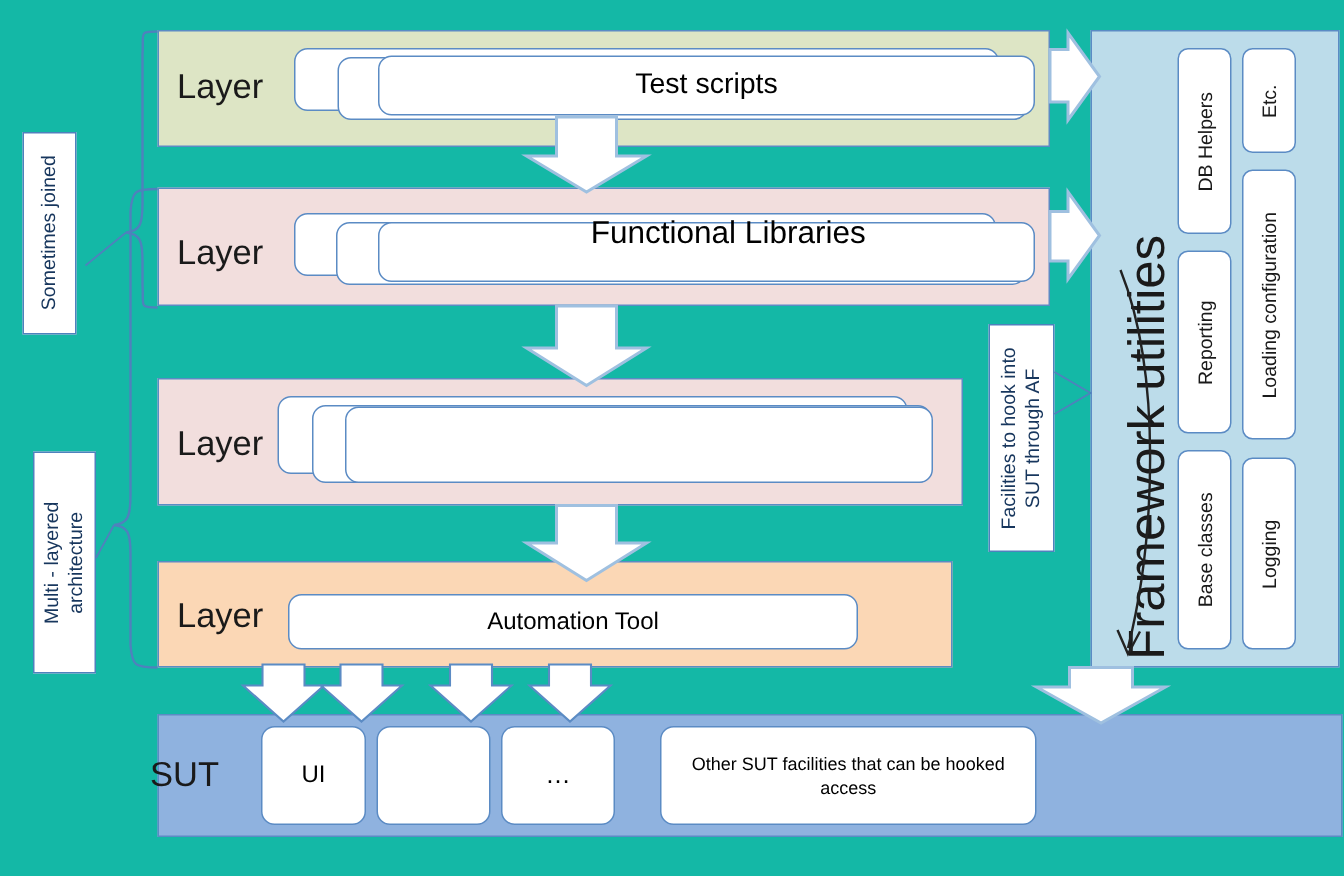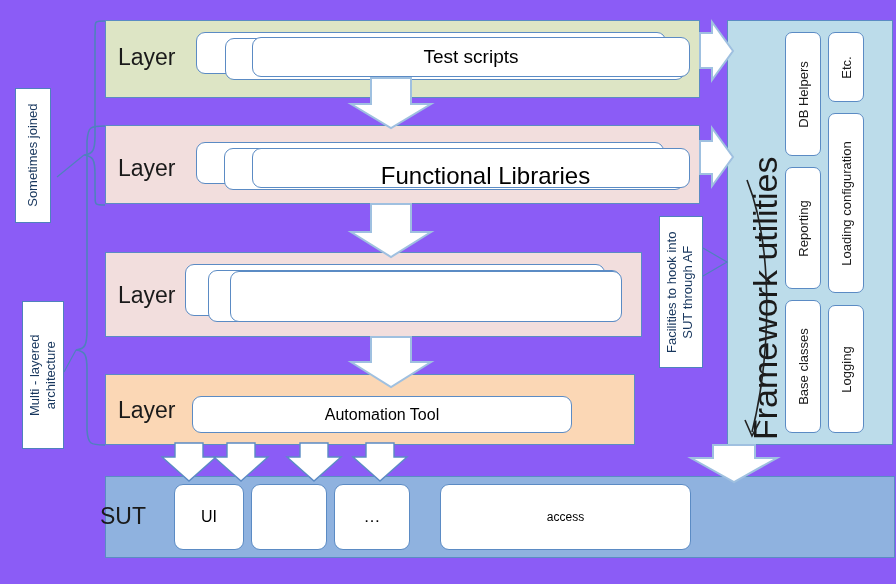--- a/index.html
+++ b/index.html
@@ -1,17 +1,17 @@
 <!DOCTYPE html>
 <html><head>
 <meta charset="utf-8">
 <style>
   html,body{margin:0;padding:0;background:#ffffff;}
   body{width:896px;height:584px;font-family:"Liberation Sans",sans-serif;overflow:hidden;}
-  #stage{position:relative;width:896px;height:584px;background:#8b5cf6;}
+  #stage{position:relative;width:896px;height:584px;background:#14b8a6;}
 
   
   .band{position:absolute;border:1px solid #5b8bc4;box-sizing:border-box;}
   .band.green{background:#dde5c5;}
   .band.pink{background:#f2dedd;}
   .band.orange{background:#fbd7b5;}
   .band.blue{background:#8fb2df;}
 
   .band-label{position:absolute;font-size:23px;color:#1a1a1a;font-family:"Liberation Sans",sans-serif;
               line-height:1;white-space:nowrap;}
@@ -53,21 +53,21 @@
   <div class="card ghost" style="left:196px;top:32px;width:470px;height:42px;"></div>
   <div class="card ghost" style="left:225px;top:38px;width:460px;height:42px;"></div>
   <div class="card" style="left:252px;top:37px;width:438px;height:40px;"></div>
   <div class="card-text" style="left:252px;top:37px;width:438px;height:40px;font-size:19px;">Test scripts</div>
 
   <div class="band pink" style="left:105px;top:125px;width:595px;height:79px;"></div>
   <div class="band-label" style="left:118px;top:157px;">Layer</div>
   <div class="card ghost" style="left:196px;top:142px;width:468px;height:42px;"></div>
   <div class="card ghost" style="left:224px;top:148px;width:460px;height:42px;"></div>
   <div class="card" style="left:252px;top:148px;width:438px;height:40px;"></div>
-  <div class="card-text" style="left:252px;top:156px;width:438px;height:40px;font-size:24px;padding-left:37px;">Functional Libraries</div>
+  <div class="card-text" style="left:252px;top:136px;width:438px;height:40px;font-size:21px;padding-left:37px;">Functional Libraries</div>
 
   <div class="band pink" style="left:105px;top:252px;width:537px;height:85px;"></div>
   <div class="band-label" style="left:118px;top:284px;">Layer</div>
   <div class="card ghost" style="left:185px;top:264px;width:420px;height:52px;"></div>
   <div class="card ghost" style="left:208px;top:270px;width:413px;height:52px;"></div>
   <div class="card" style="left:230px;top:271px;width:392px;height:51px;"></div>
 
   <div class="band orange" style="left:105px;top:374px;width:530px;height:71px;"></div>
   <div class="band-label" style="left:118px;top:399px;">Layer</div>
   <div class="card" style="left:192px;top:396px;width:380px;height:37px;"></div>
@@ -79,20 +79,21 @@
   <div class="card" style="left:174px;top:484px;width:70px;height:66px;"></div>
   <div class="card-text" style="left:174px;top:484px;width:70px;height:66px;font-size:16px;">UI</div>
 
   <div class="card" style="left:251px;top:484px;width:76px;height:66px;"></div>
 
   <div class="card" style="left:334px;top:484px;width:76px;height:66px;"></div>
   <div class="card-text" style="left:334px;top:484px;width:76px;height:66px;font-size:17px;">…</div>
 
   <div class="card" style="left:440px;top:484px;width:251px;height:66px;"></div>
   <div class="card-text" style="left:440px;top:484px;width:251px;height:66px;font-size:12px;flex-direction:column;line-height:1.35;">
+    <span>Other SUT facilities that can be hooked</span>
     <span>access</span>
   </div>
 
   <div id="fw-panel" style="left:727px;top:20px;width:166px;height:425px;"></div>
   <div id="fw-title" style="left:746px;top:440px;transform:rotate(-90deg);">Framework utilities</div>
 
   <div class="vcard" style="left:785px;top:32px;width:36px;height:124px;">
     <span>DB Helpers</span>
   </div>
   <div class="vcard" style="left:828px;top:32px;width:36px;height:70px;">

